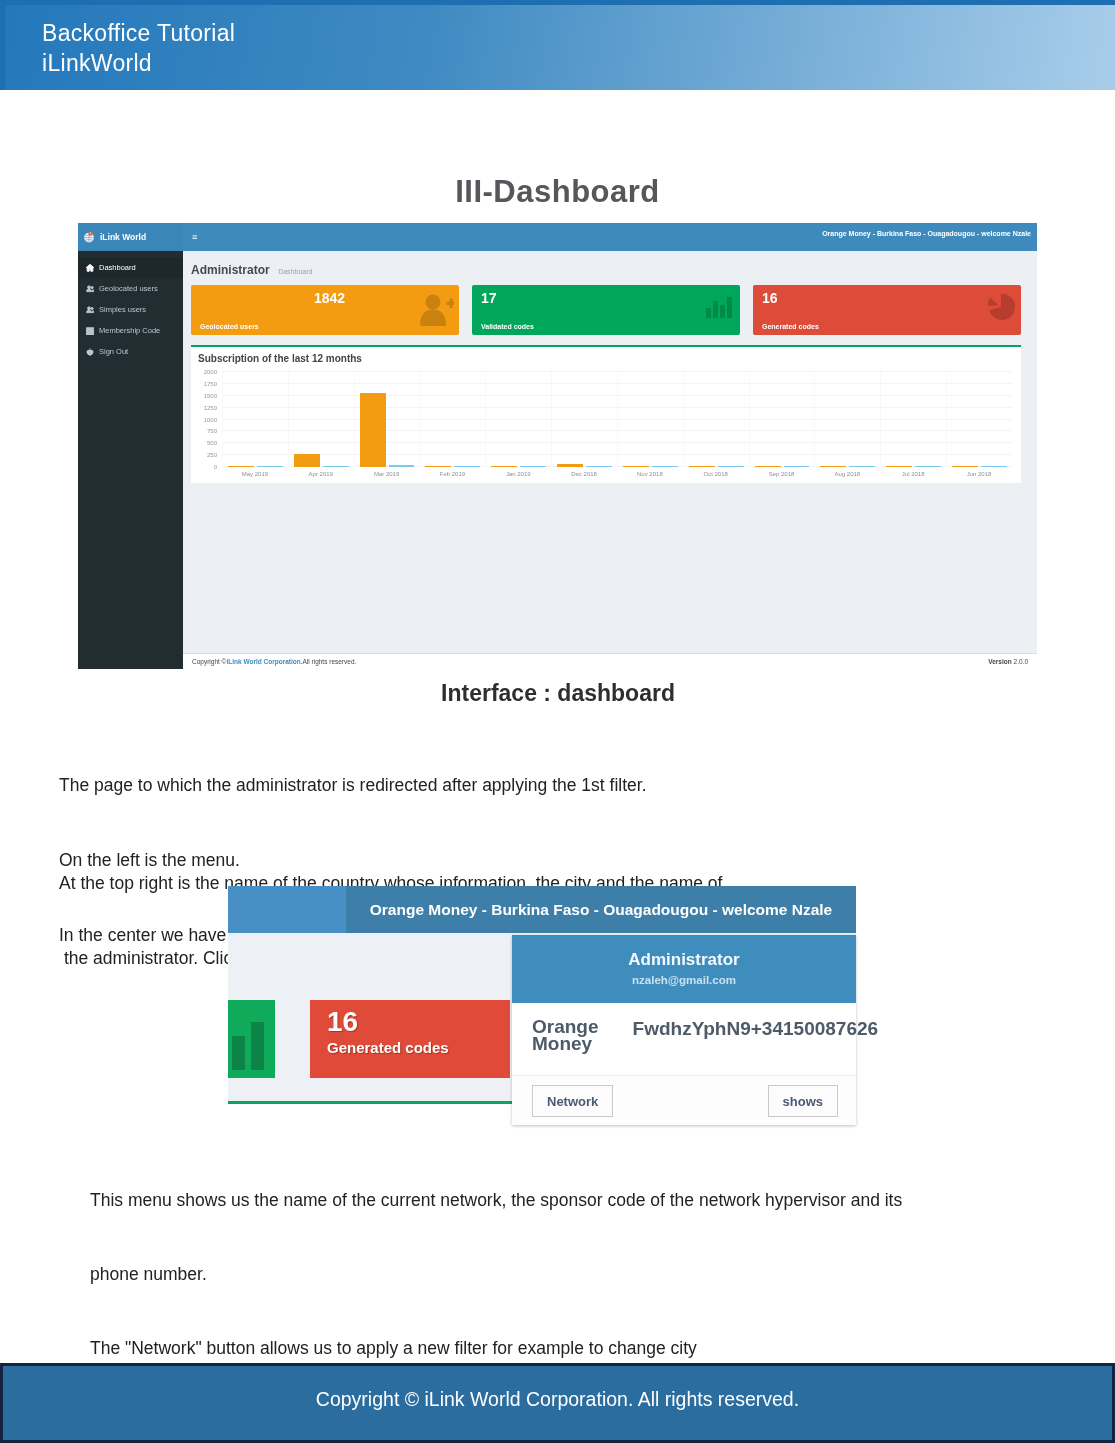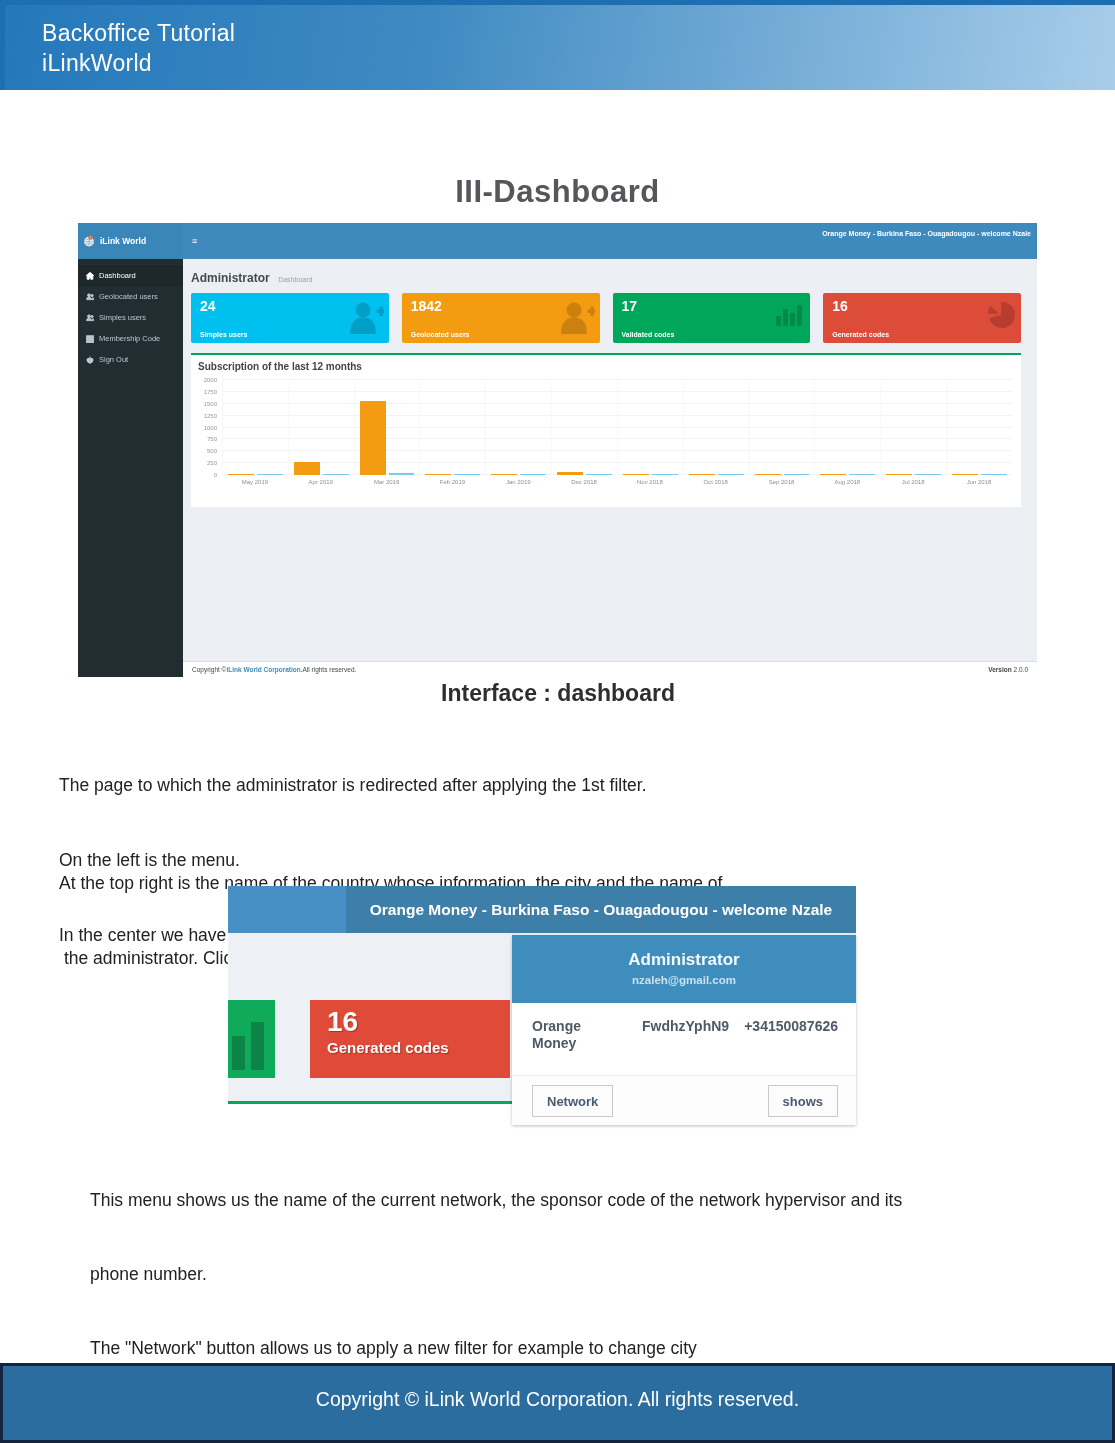--- a/index.html
+++ b/index.html
@@ -14,21 +14,21 @@
   .banner div { font-size:23px; line-height:30px; letter-spacing:0.3px; }
 
   
   .page-title { position:absolute; left:0; top:174px; width:1115px; text-align:center;
     font-size:31px; font-weight:bold; color:#56575b; letter-spacing:0.5px; }
   .interface-heading { position:absolute; left:0; top:680px; width:760px; text-align:center;
     font-size:23px; font-weight:bold; color:#2e2e2e; }
 
   
   .shot1 { position:absolute; left:78px; top:223px; width:959px; height:438px; font-family:"Liberation Sans",sans-serif; }
-  .s1-navbar { height:36px; display:flex; }
+  .s1-navbar { height:28px; display:flex; }
   .s1-logo { width:105px; background:#3a86b8; color:#fff; display:flex; align-items:center; gap:5px; padding-left:5px; }
   .s1-logo svg { width:12px; height:12px; }
   .s1-brand { font-size:8.5px; font-weight:bold; }
   .s1-nav { flex:1; background:#3f8abc; position:relative; display:flex; align-items:center; }
   .s1-hamburger { color:#fff; font-size:9px; margin-left:9px; line-height:1; cursor:pointer; }
   .s1-userbar { position:absolute; right:6px; top:0; height:20px; display:flex; align-items:center;
     color:#fff; font-size:7px; font-weight:bold; }
   .s1-body { display:flex; height:418px; }
   .s1-sidebar { width:105px; background:#222d32; padding-top:6px; }
   .sb-item { height:21px; display:flex; align-items:center; gap:5px; padding-left:8px;
@@ -39,23 +39,23 @@
   .s1-content { flex:1; background:#ecf0f5; padding:7px 8px 0 6px; }
   .s1-heading { margin:2px 0 7px 2px; }
   .s1-heading .h-title { font-size:12px; font-weight:bold; color:#434a54; }
   .s1-heading .h-sub { font-size:7px; color:#9aa0a8; margin-left:4px; }
   .s1-cards { display:flex; gap:13px; margin:0 8px 0 2px; }
   .stat-card { flex:1; height:50px; border-radius:2px; position:relative; color:#fff; overflow:hidden; }
   .stat-card .v { font-size:14px; font-weight:bold; margin:5px 0 0 9px; }
   .stat-card .l { position:absolute; left:9px; bottom:5px; font-size:7px; font-weight:bold; }
   .stat-card .ic { position:absolute; right:5px; top:7px; }
   .stat-card .ic svg { fill:rgba(0,0,0,0.17); }
-  .card-cyan { background:#00c0ef; } .card-orange { background:#f39c12; }
+  .card-cyan { background:#00c0ef; } .card-orange { background:#f39c12;text-align:center; }
   .card-green { background:#00a65a; } .card-red { background:#dd4b39; }
-  .s1-chartbox { margin:10px 8px 0 2px; background:#fff; border-top:2px solid #00a65a; height:154px; padding:6px 9px 0 7px; }
+  .s1-chartbox { margin:10px 8px 0 2px; background:#fff; border-top:2px solid #00a65a; height:138px; padding:6px 9px 0 7px; }
   .chart-title { font-size:10px; font-weight:bold; color:#444; }
   .chart-area { display:flex; margin-top:8px; }
   .chart-y-axis { width:24px; position:relative; height:95px; }
   .ytick { position:absolute; right:5px; transform:translateY(50%); font-size:6px; color:#999; }
   .chart-plot { flex:1; position:relative; height:95px; display:flex; align-items:flex-end; }
   .gridline { position:absolute; left:0; right:0; height:1px; background:#f1f3f5; }
   .chart-group { flex:1; display:flex; align-items:flex-end; justify-content:center; gap:3px;
     height:100%; border-left:1px solid #f7f8f9; position:relative; }
   .chart-group:first-child { border-left:none; }
   .chart-bar { width:40%; }
@@ -85,21 +85,21 @@
   .s2-red-card { position:absolute; left:82px; top:67px; width:200px; height:78px; background:#e04b39; color:#fff; }
   .s2-red-card .v { font-size:28px; font-weight:bold; margin:6px 0 0 17px; text-shadow:1px 1px 1px rgba(120,20,10,.5); }
   .s2-red-card .l { font-size:15px; font-weight:bold; margin:1px 0 0 17px; text-shadow:1px 1px 1px rgba(120,20,10,.5); }
   .s2-green-line { position:absolute; left:0; top:168px; width:287px; height:3px; background:#10a35c; }
   .s2-white-strip { position:absolute; left:0; top:171px; width:287px; height:21px; background:#fff; }
   .s2-panel { position:absolute; left:284px; top:2px; width:344px; height:190px; background:#fff;
     box-shadow:0 1px 3px rgba(0,0,0,.25); }
   .panel-header { height:68px; background:#3f8dbd; text-align:center; color:#fff; }
   .panel-header .t { font-size:17px; font-weight:bold; padding-top:15px; color:#f2f9ff; }
   .panel-header .e { font-size:11.5px; color:#c9e2f2; font-weight:bold; margin-top:4px; }
-  .panel-body { height:72px; display:flex; padding:15px 18px 0 20px; font-size:14px; font-weight:bold; color:#4e5a68; }
+  .panel-body { height:72px; display:flex; padding:15px 18px 0 20px; font-size:19px; font-weight:bold; color:#4e5a68; }
   .panel-body .net { width:76px; line-height:17px; }
   .panel-body .code { margin-left:34px; }
   .panel-body .phone { margin-left:auto; }
   .panel-footer { height:50px; border-top:1px solid #ececec; position:relative; background:#fdfdfd; }
   .panel-btn { position:absolute; top:9px; height:32px; padding:0 14px; background:#fcfcfc;
     border:1px solid #c9c9c9; font-size:13px; font-weight:bold; color:#4a5a72; cursor:pointer;
     font-family:"Liberation Sans",sans-serif; }
   .btn-network { left:20px; }
   .btn-finish { right:18px; }
 
@@ -181,29 +181,20 @@
         <span>Sign Out</span>
       </div>
     </div>
     <div class="s1-right">
       <div class="s1-content">
         <div class="s1-heading">
           <span class="h-title">Administrator</span>
           <span class="h-sub">Dashboard</span>
         </div>
         <div class="s1-cards">
-          <div class="stat-card card-cyan">
-            <div class="v">24</div>
-            <div class="l">Simples users</div>
-            <span class="ic"><svg width="36" height="34" viewBox="0 0 36 34">
-                  <circle cx="15" cy="10" r="7.5"></circle>
-                  <path d="M2 34 Q2 17.5 15 17.5 Q28 17.5 28 34 Z"></path>
-                  <path d="M28.5 9.5 h3 v-3 h3.4 v3 h3 v3.4 h-3 v3 h-3.4 v-3 h-3 z"></path>
-                </svg></span>
-          </div>
           <div class="stat-card card-orange">
             <div class="v">1842</div>
             <div class="l">Geolocated users</div>
             <span class="ic"><svg width="36" height="34" viewBox="0 0 36 34">
                   <circle cx="15" cy="10" r="7.5"></circle>
                   <path d="M2 34 Q2 17.5 15 17.5 Q28 17.5 28 34 Z"></path>
                   <path d="M28.5 9.5 h3 v-3 h3.4 v3 h3 v3.4 h-3 v3 h-3.4 v-3 h-3 z"></path>
                 </svg></span>
           </div>
           <div class="stat-card card-green">

